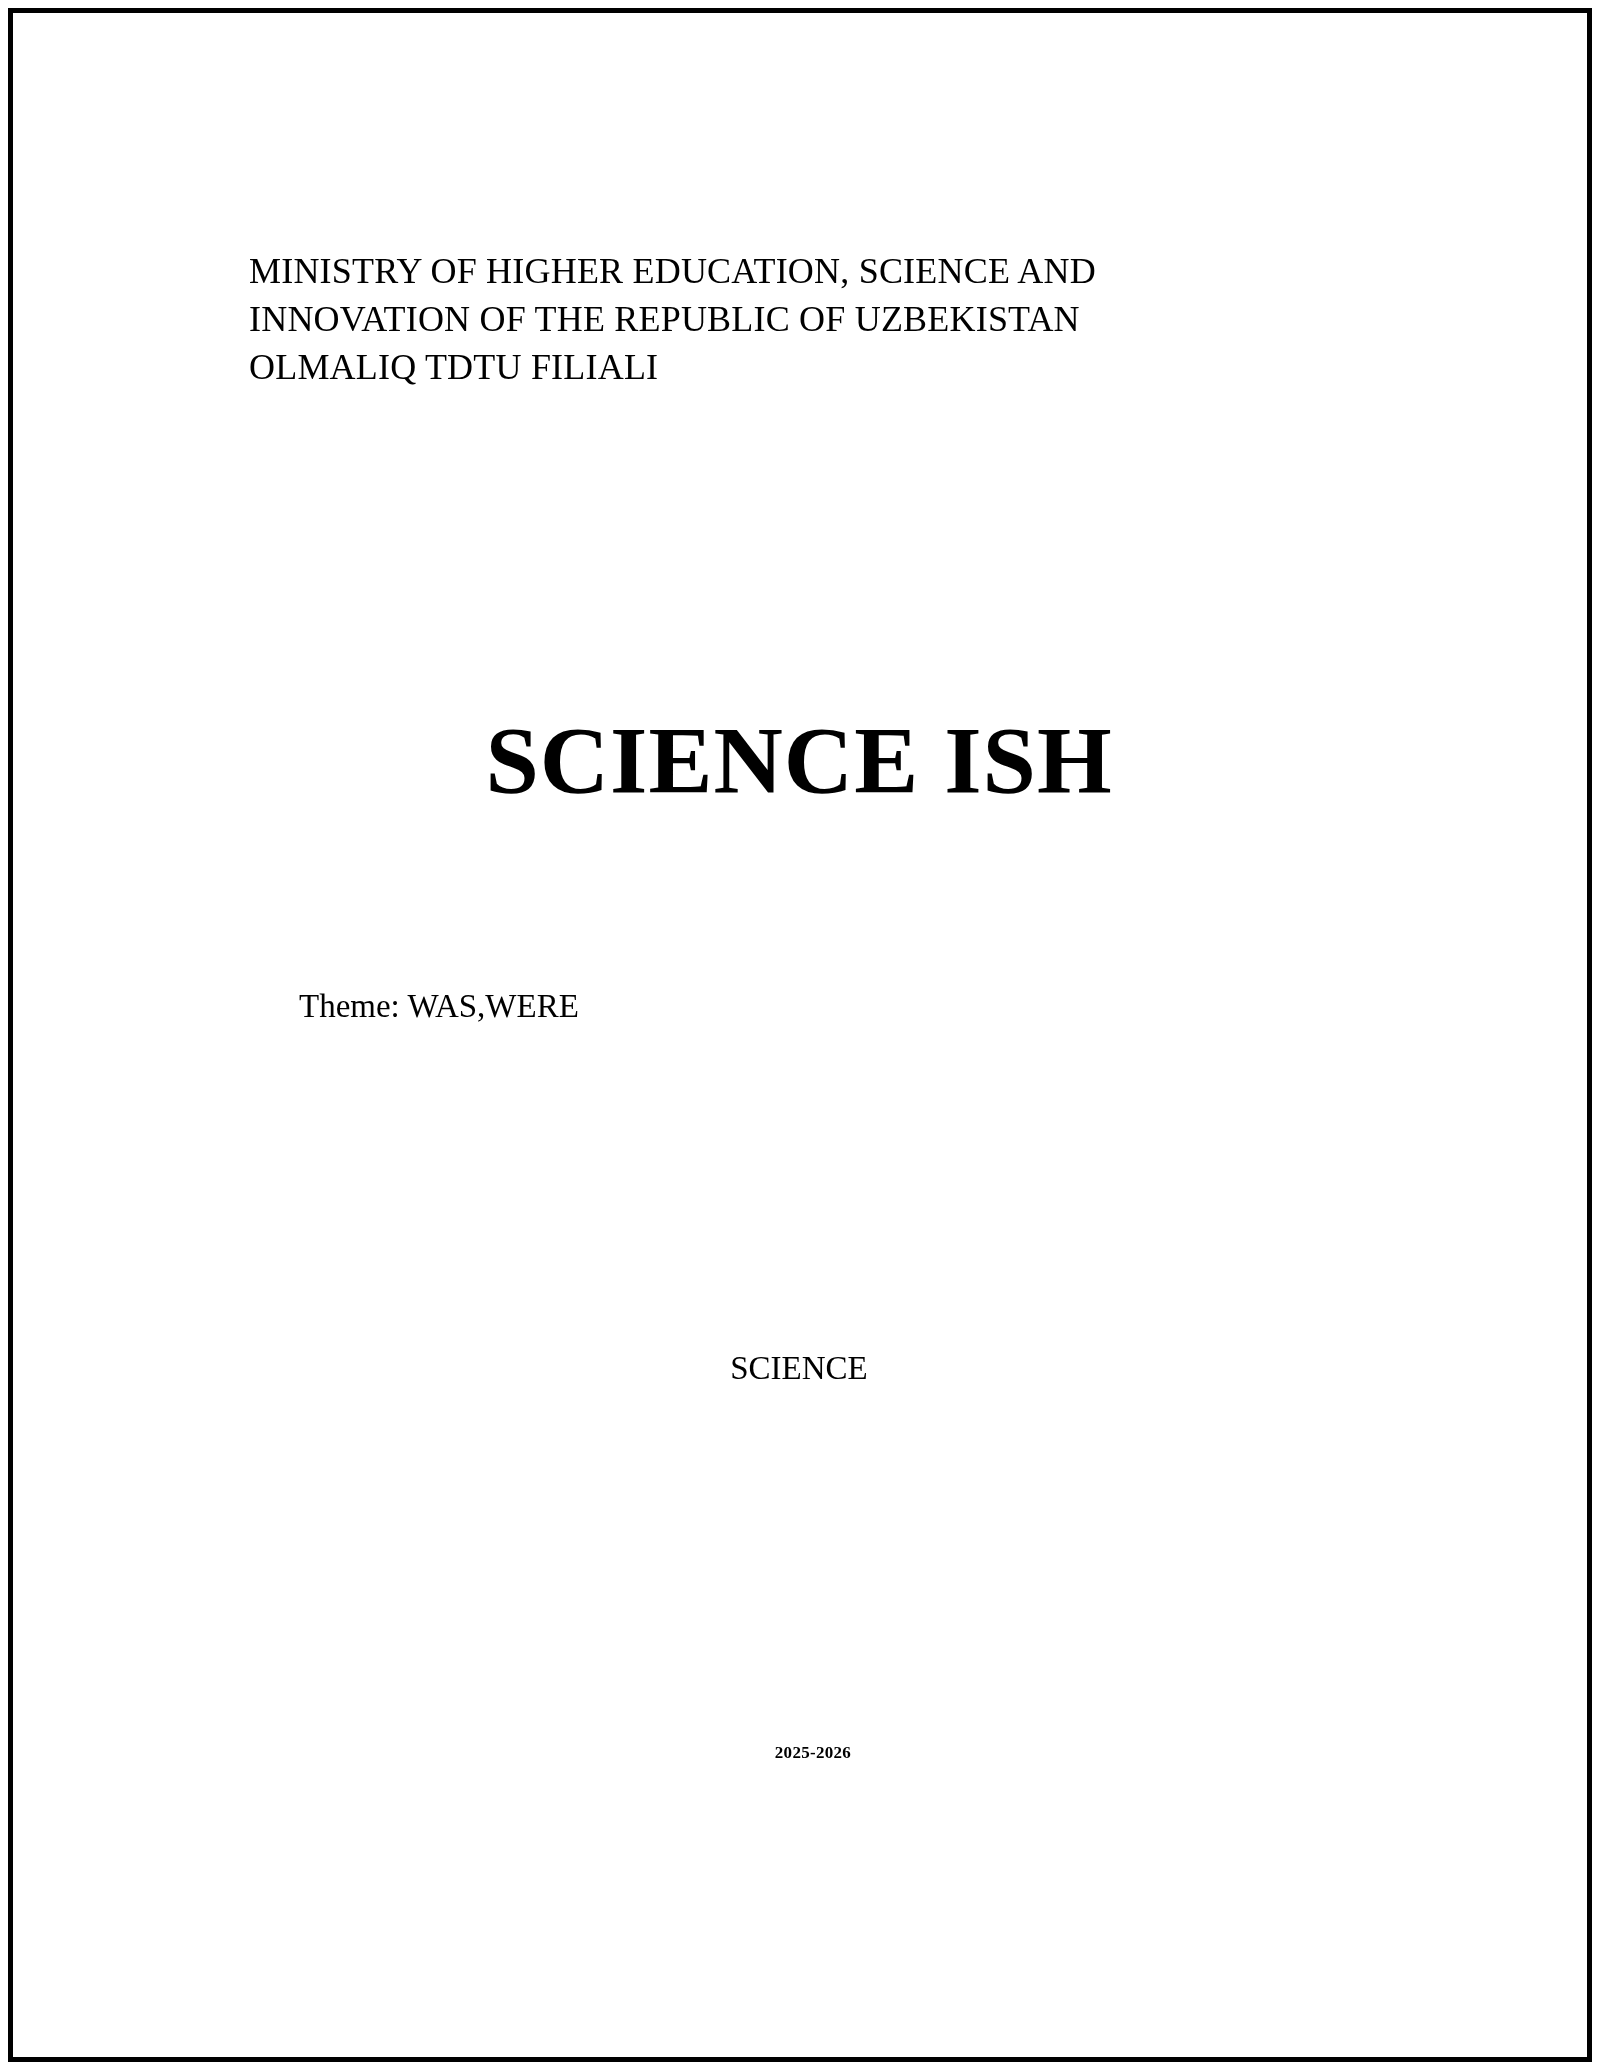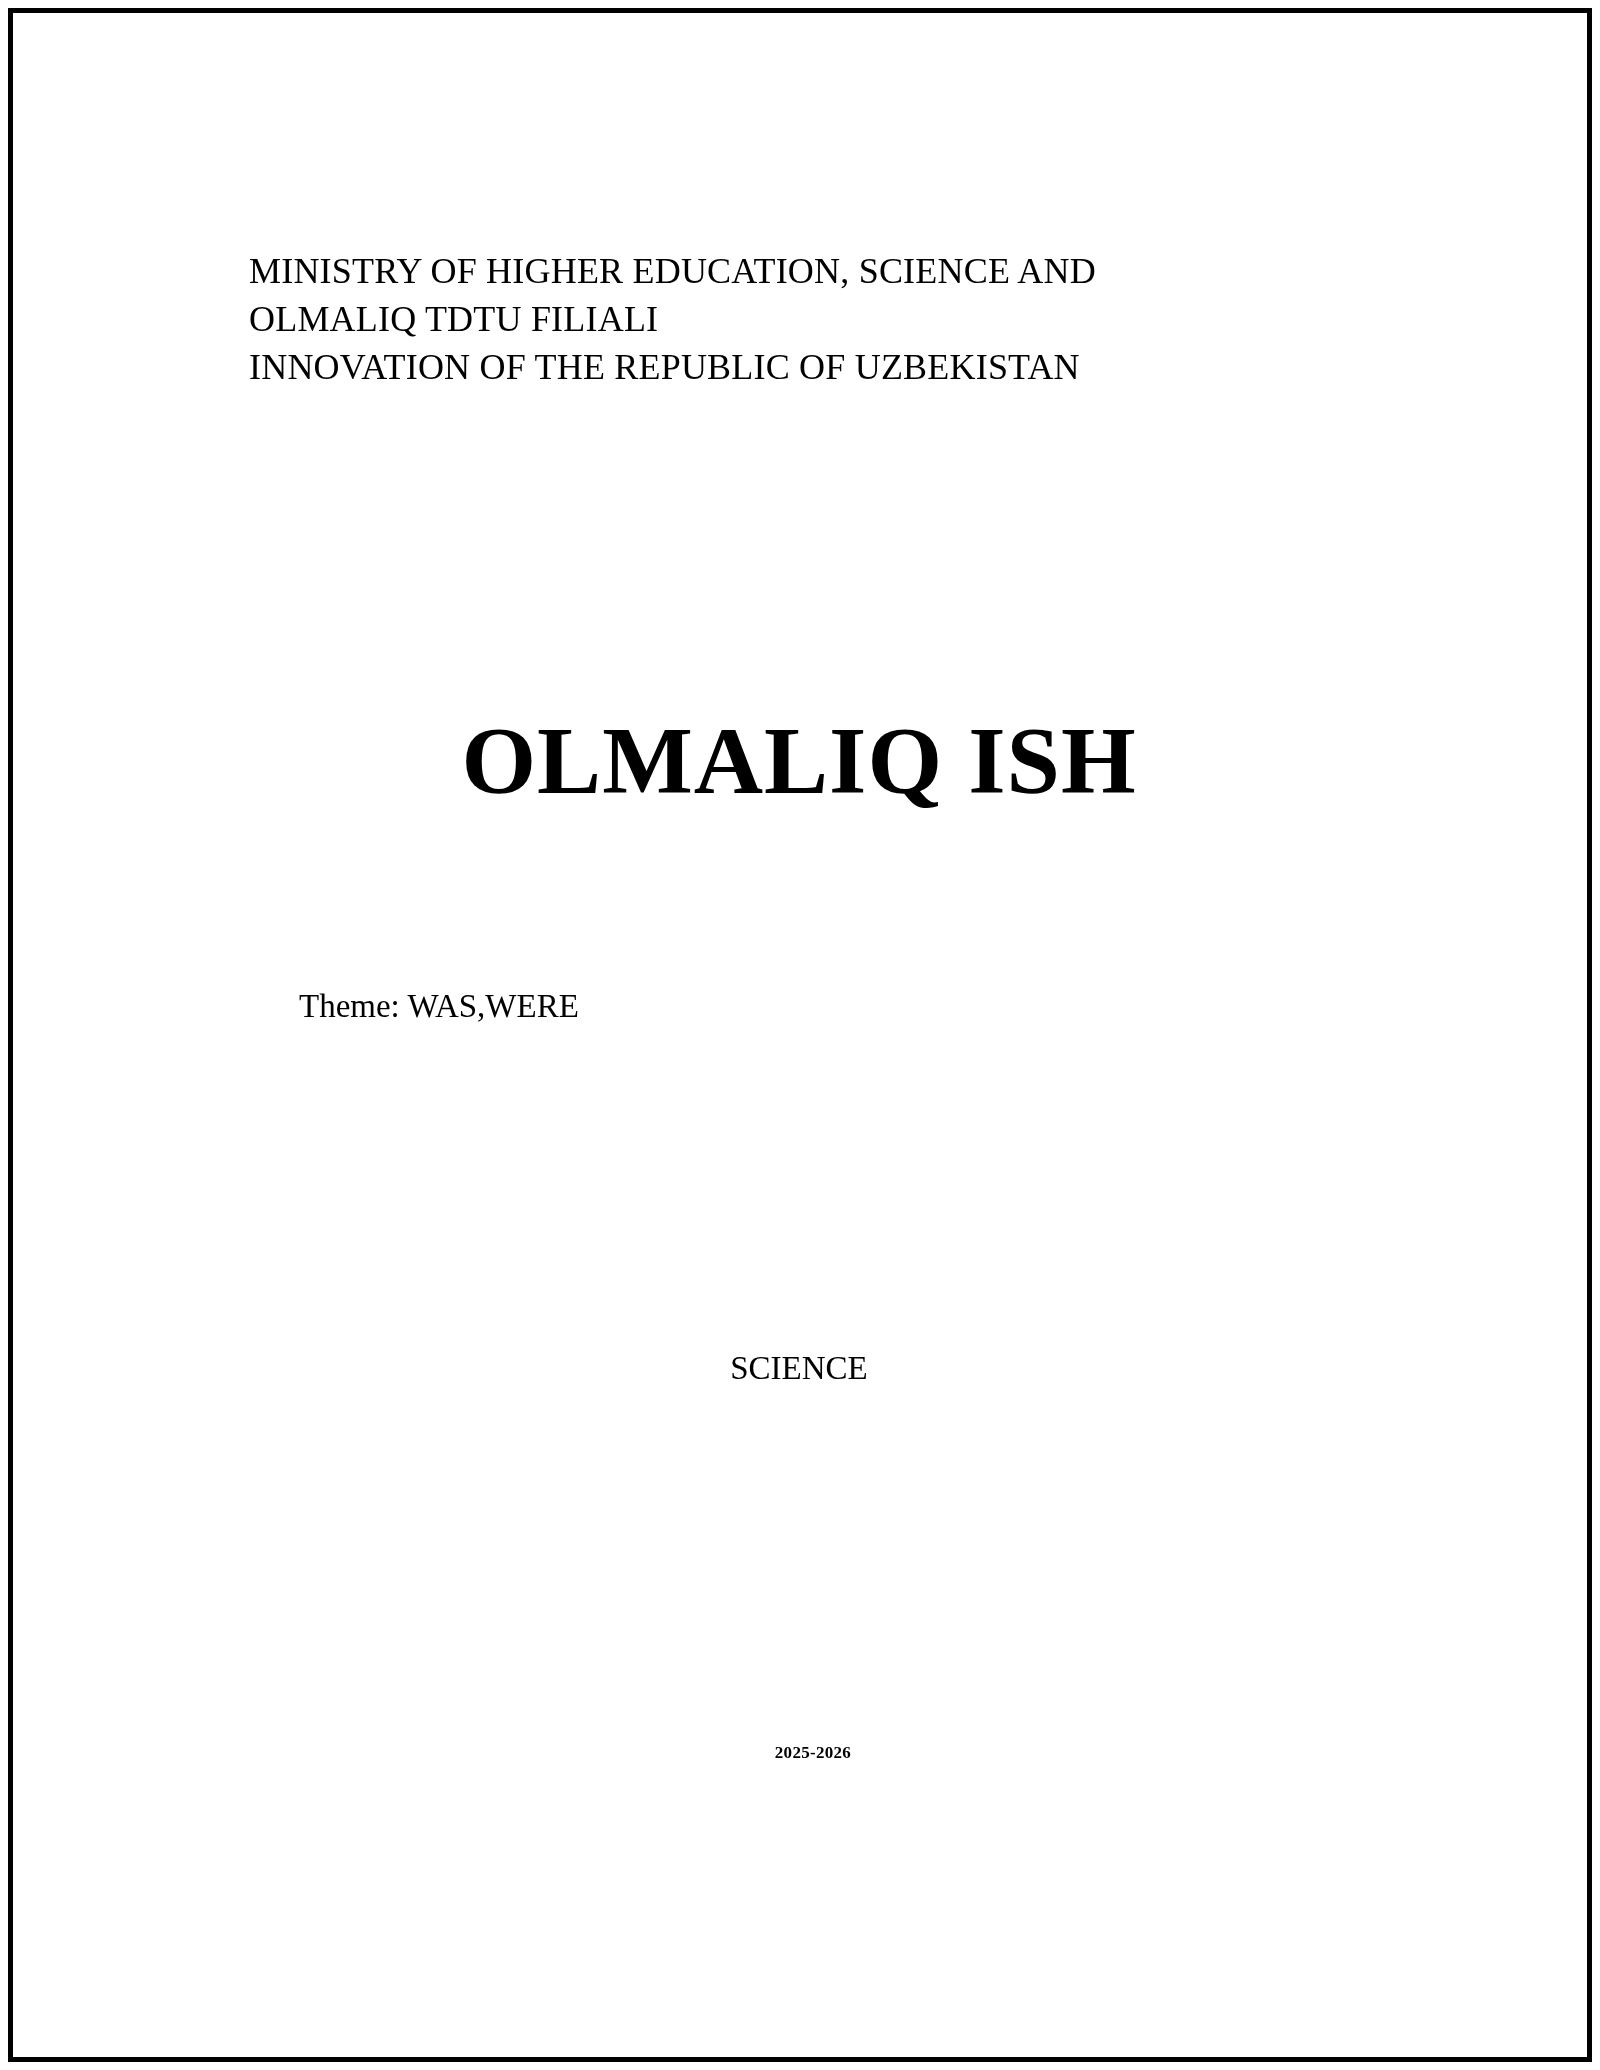--- a/index.html
+++ b/index.html
@@ -88,25 +88,25 @@
   }
 </style>
 </head>
 <body>
 
 <div class="page-frame">
   <div class="page-inner">
 
     <div class="heading-block">
       <span class="line">MINISTRY OF HIGHER EDUCATION, SCIENCE AND</span>
+      <span class="line">INNOVATION OF THE REPUBLIC OF UZBEKISTAN</span>
       <span class="line">OLMALIQ TDTU FILIALI</span>
-      <span class="line">INNOVATION OF THE REPUBLIC OF UZBEKISTAN</span>
     </div>
 
-    <div class="doc-title">OLMALIQ ISH</div>
+    <div class="doc-title">SCIENCE ISH</div>
 
     <div class="theme-line">Theme: WAS,WERE</div>
 
     <div class="student-block">
       <span class="line">SCIENCE</span>
     </div>
 
     <div class="year-line">2025-2026</div>
 
   </div>

